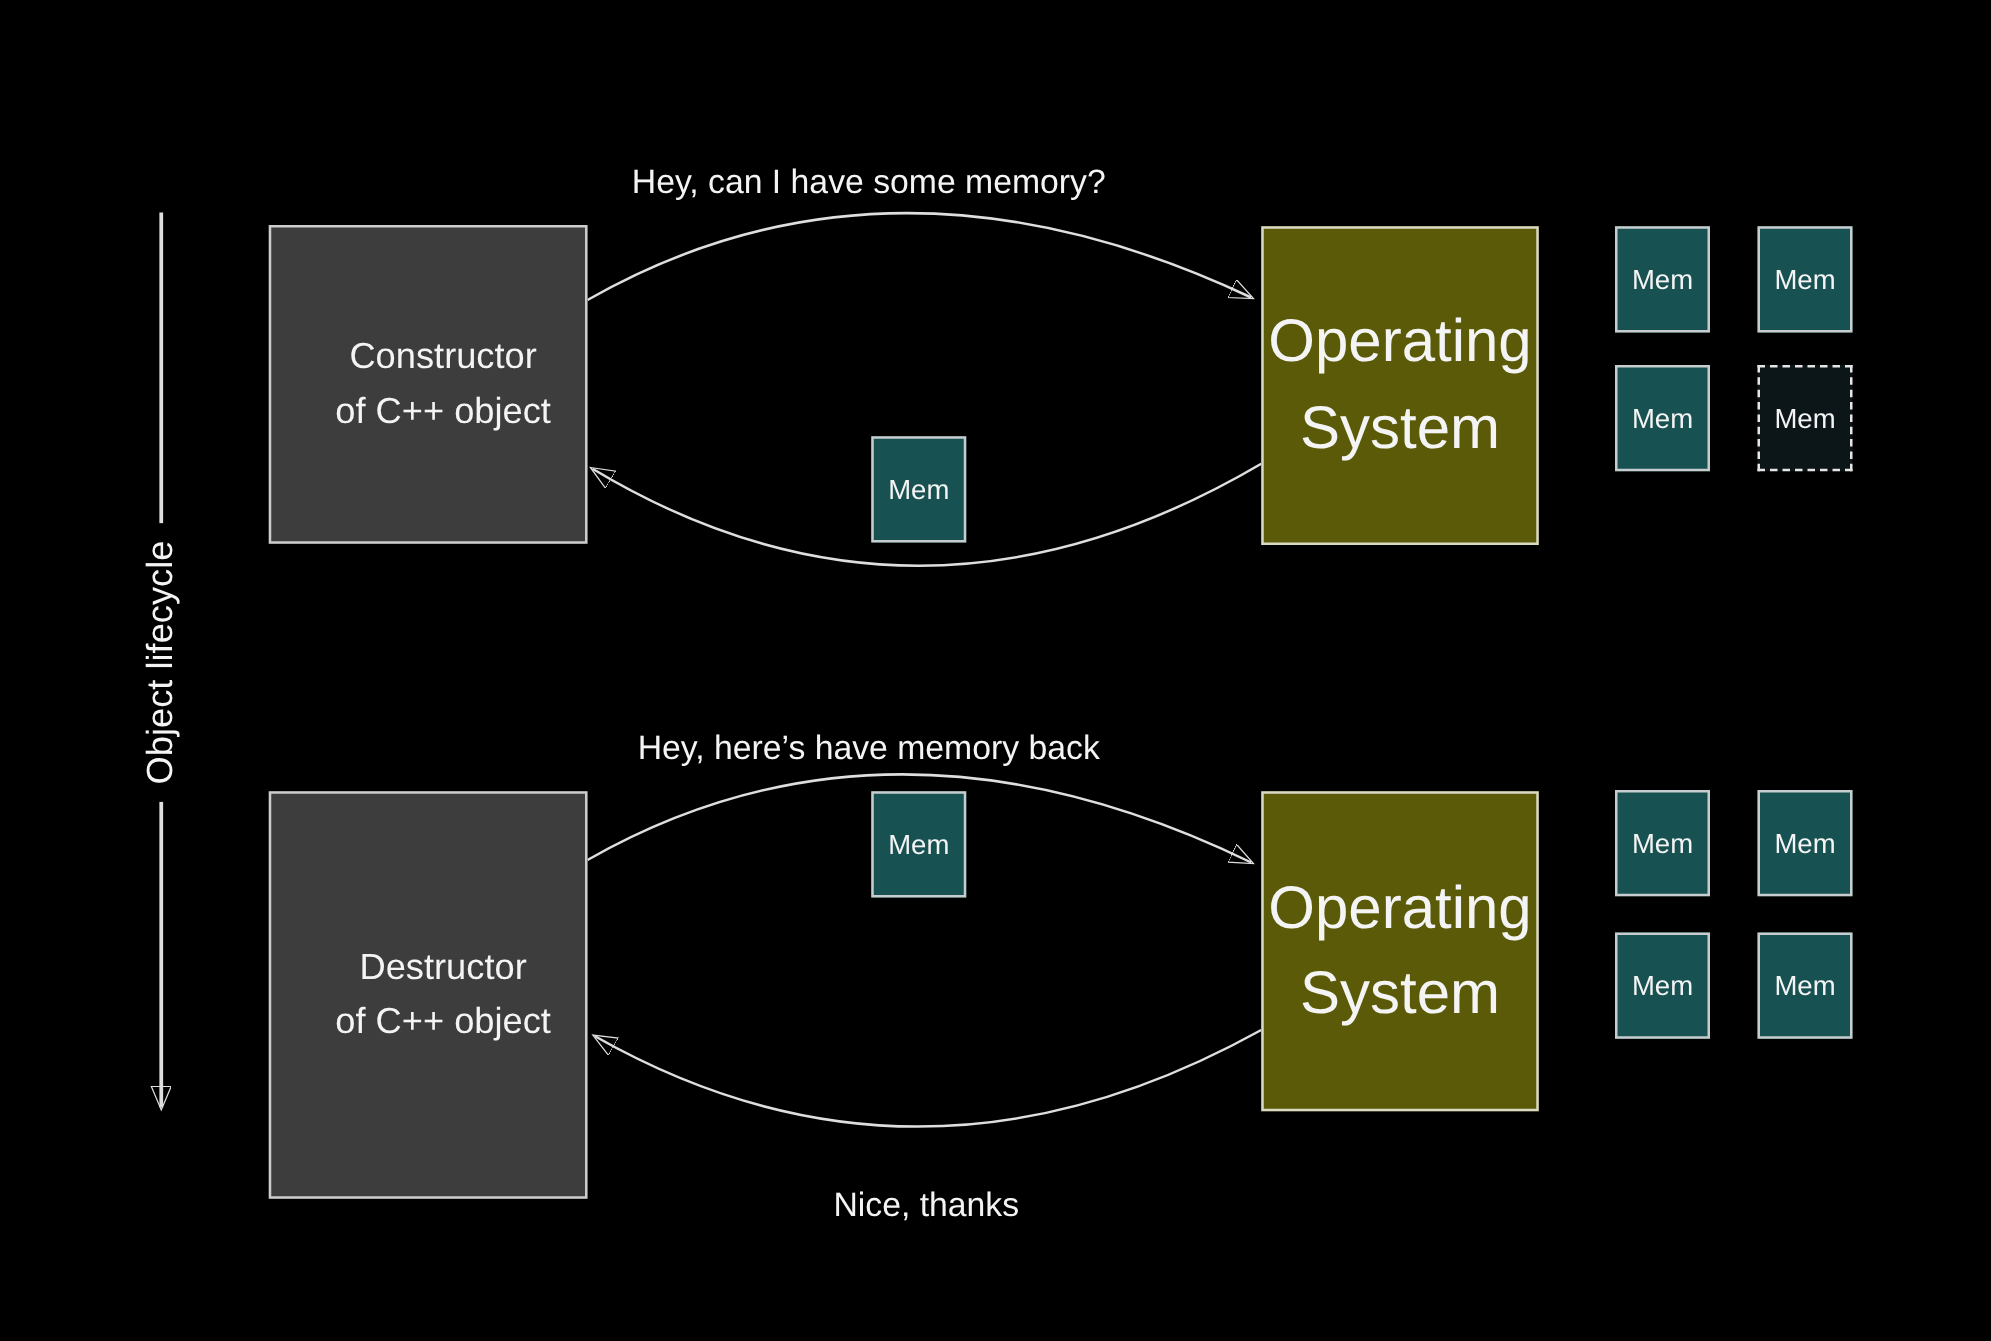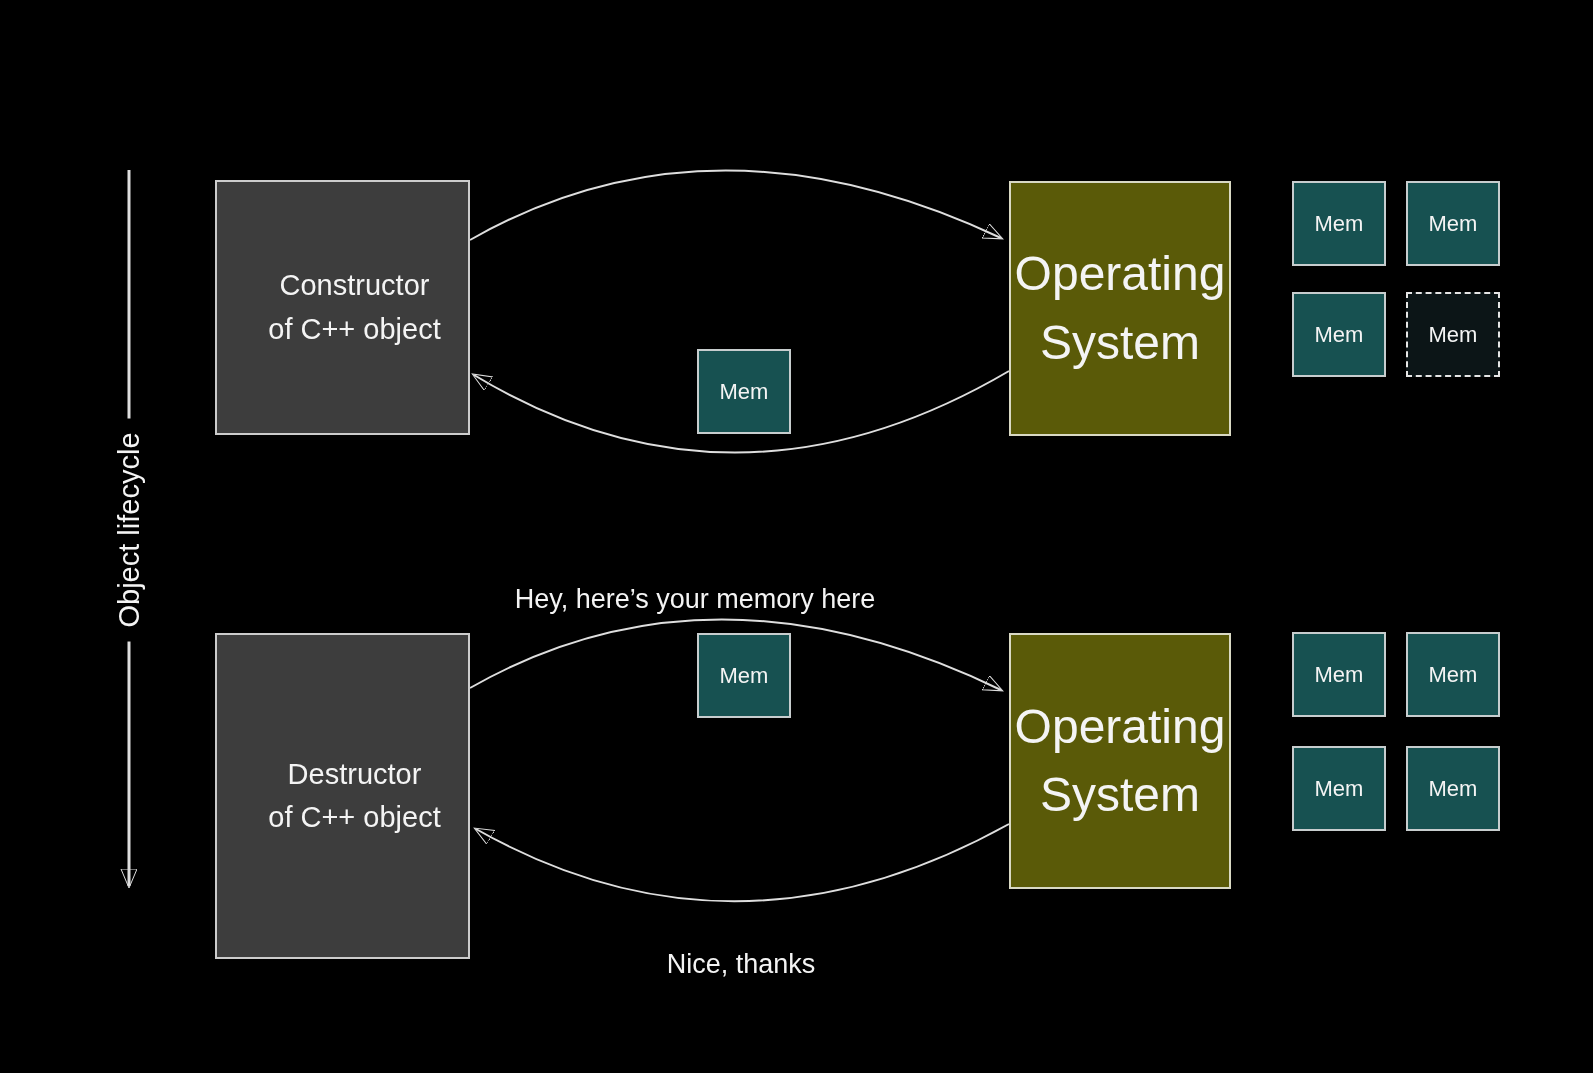--- a/index.html
+++ b/index.html
@@ -56,21 +56,21 @@
     padding-left: 24px;
   }
   .os-box {
     width: 222px; height: 255px;
     background: var(--os_box_bg);
     border: 2px solid var(--os_box_border);
     font-size: 48px;
     line-height: 1.42;
   }
   .mem-box {
-    width: 94px; height: 85px;
+    width: 76px; height: 85px;
     background: var(--mem_box_bg);
     border: 2px solid var(--mem_box_border);
     font-size: 22px;
   }
   .mem-box.state-freed {
     background: var(--mem_freed_bg);
     border: 2px dashed var(--mem_freed_border);
   }
   .arc-label {
     position: absolute;
@@ -106,36 +106,37 @@
 
     <path d="M 470 240 Q 712 102 1001 238" stroke-width="2" marker-end="url(#arrowhead)"></path>
     <path d="M 1009 371 Q 735 532 474 375" stroke-width="2" marker-end="url(#arrowhead)"></path>
 
     <path d="M 470 688 Q 712 550 1001 690" stroke-width="2" marker-end="url(#arrowhead)"></path>
     <path d="M 1009 824 Q 735 976 476 829" stroke-width="2" marker-end="url(#arrowhead)"></path>
   </svg>
 
   <div class="lifecycle-label">Object lifecycle</div>
 
+  <div class="arc-label" style="left:695px; top:146px;">Hey, can I have some memory?</div>
 
   <div class="node actor-box" style="left:215px; top:180px;">Constructor
 of C++ object</div>
 
   <div class="node mem-box" style="left:697px; top:349px;">Mem</div>
 
 
   <div class="node os-box" style="left:1009px; top:181px;">Operating
 System</div>
 
   <div class="node mem-box state-allocated" style="left:1292px; top:181px;">Mem</div>
   <div class="node mem-box state-allocated" style="left:1406px; top:181px;">Mem</div>
   <div class="node mem-box state-allocated" style="left:1292px; top:292px;">Mem</div>
   <div class="node mem-box state-freed" style="left:1406px; top:292px;">Mem</div>
 
-  <div class="arc-label" style="left:695px; top:599px;">Hey, here’s your memory here</div>
+  <div class="arc-label" style="left:695px; top:599px;">Hey, here’s have memory back</div>
 
   <div class="node actor-box" style="left:215px; top:633px; height:326px;">Destructor
 of C++ object</div>
 
   <div class="node mem-box" style="left:697px; top:633px;">Mem</div>
 
   <div class="arc-label" style="left:741px; top:916px;margin-top:48px;">Nice, thanks</div>
 
   <div class="node os-box" style="left:1009px; top:633px; height:256px;">Operating
 System</div>

